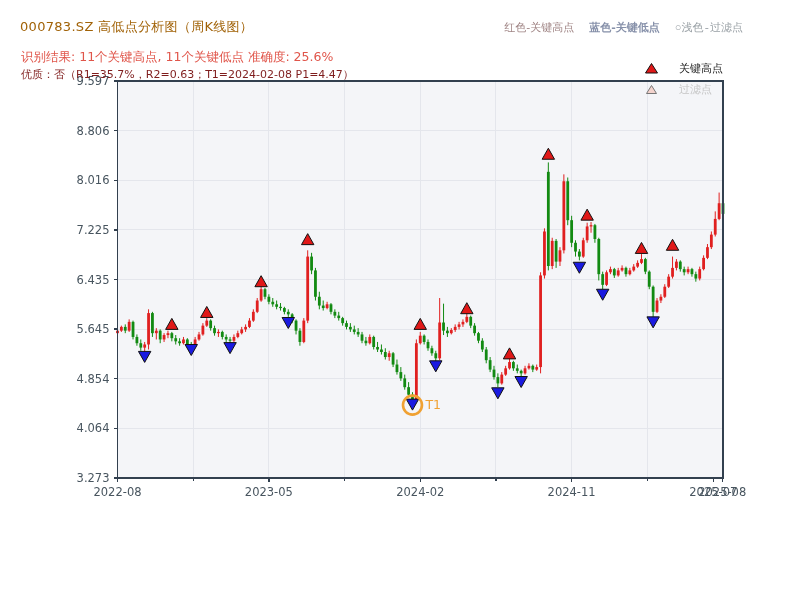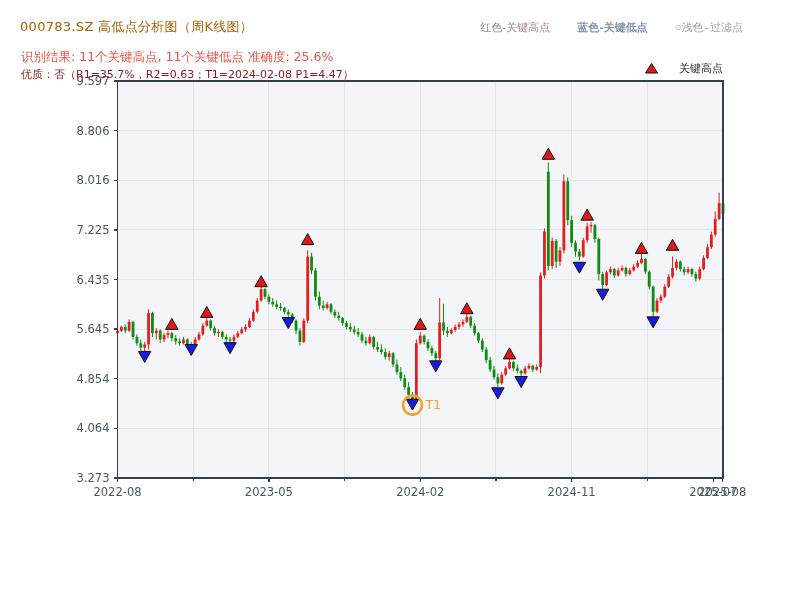--- a/index.html
+++ b/index.html
@@ -1,21 +1,21 @@
 <!DOCTYPE html>
 <html><head>
 <meta charset="utf-8">
 <style>
   html,body{margin:0;padding:0;background:#fff;}
   body{width:800px;height:600px;position:relative;overflow:hidden;
        font-family:"DejaVu Sans","Liberation Sans",sans-serif;}
   .hdr-title{position:absolute;left:20px;top:18px;font-size:13px;color:#a16207;letter-spacing:.3px;}
   .hdr-sub-red{position:absolute;left:21px;top:49px;font-size:12.5px;color:#e0554a;}
   .hdr-sub-gray{position:absolute;left:21px;top:67px;font-size:11px;color:#7f1d1d;}
-  .strip{position:absolute;top:20px;right:57px;font-size:11px;display:flex;gap:27px;white-space:nowrap;}
+  .strip{position:absolute;top:20px;right:57px;font-size:11px;display:flex;gap:15px;white-space:nowrap;}
   .legend-box{position:absolute;left:645px;top:58px;width:100px;}
   .legend-row{display:flex;align-items:center;height:21px;gap:21px;}
   .legend-row .lbl{font-size:11px;color:#1c1c1c;}
   .legend-row.light .lbl{color:#c6c6c6;}
   svg text{font-family:"DejaVu Sans","Liberation Sans",sans-serif;}
 </style>
 </head>
 <body>
 
 <svg id="chart" width="800" height="600" viewBox="0 0 800 600" style="position:absolute;left:0;top:0;">
@@ -433,13 +433,19 @@
   <span style="color: rgb(154, 161, 166); font-family: Liberation Mono, monospace;">○浅色-过滤点</span>
 </div>
 
 <div class="legend-box">
   <div class="legend-row">
     <svg width="13" height="11">
       <polygon points="6.5,0.5 12.5,10 0.5,10" fill="#e01818" stroke="#111" stroke-width="1"></polygon>
     </svg>
     <span class="lbl">关键高点</span>
   </div>
+  <div class="legend-row light">
+    <svg width="13" height="11">
+      <polygon points="6.5,1.5 11.5,9.5 1.5,9.5" fill="#f3d3cd" stroke="#777" stroke-width="1"></polygon>
+    </svg>
+    <span class="lbl">过滤点</span>
+  </div>
 </div>
 
 </body></html>

